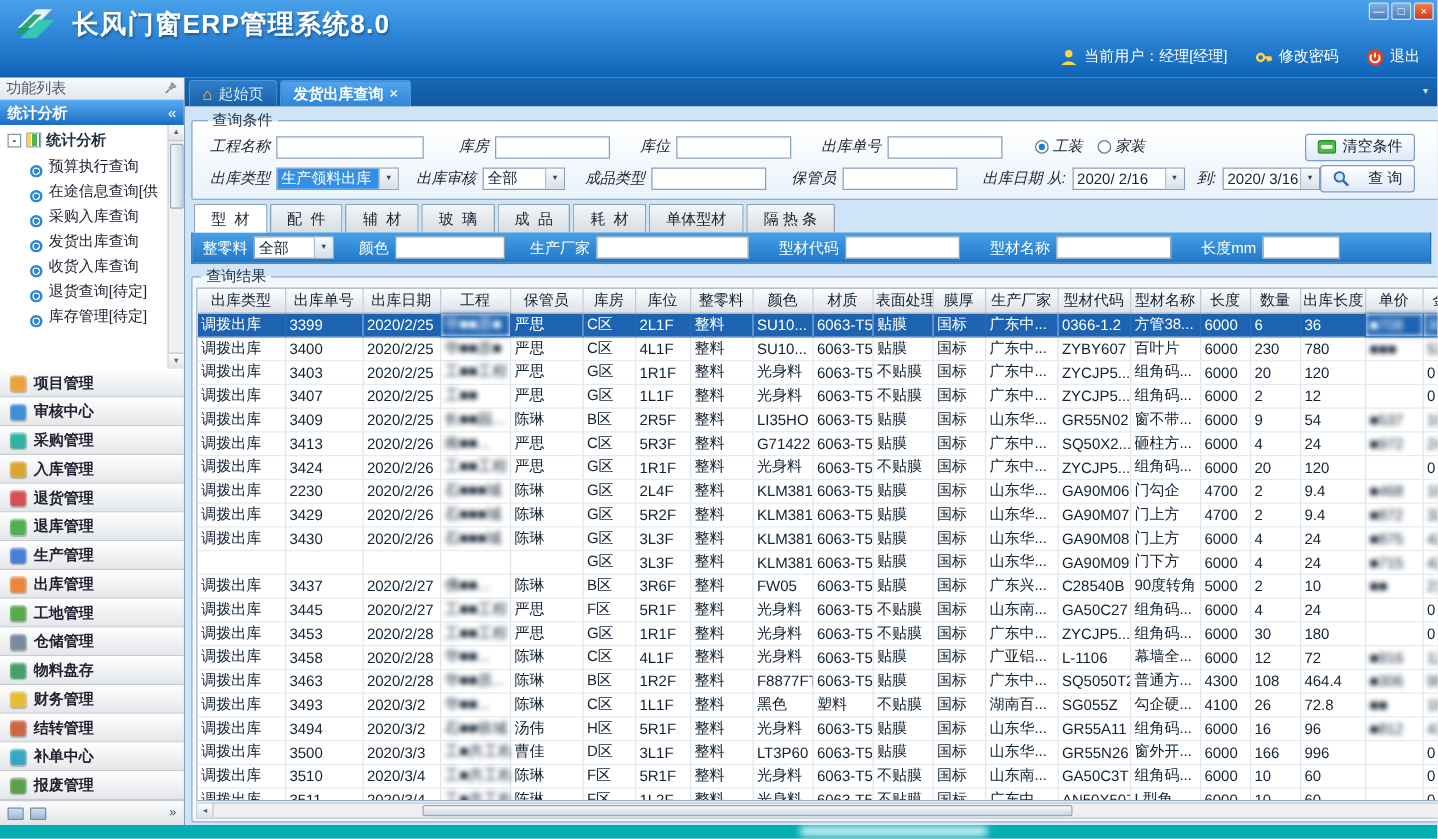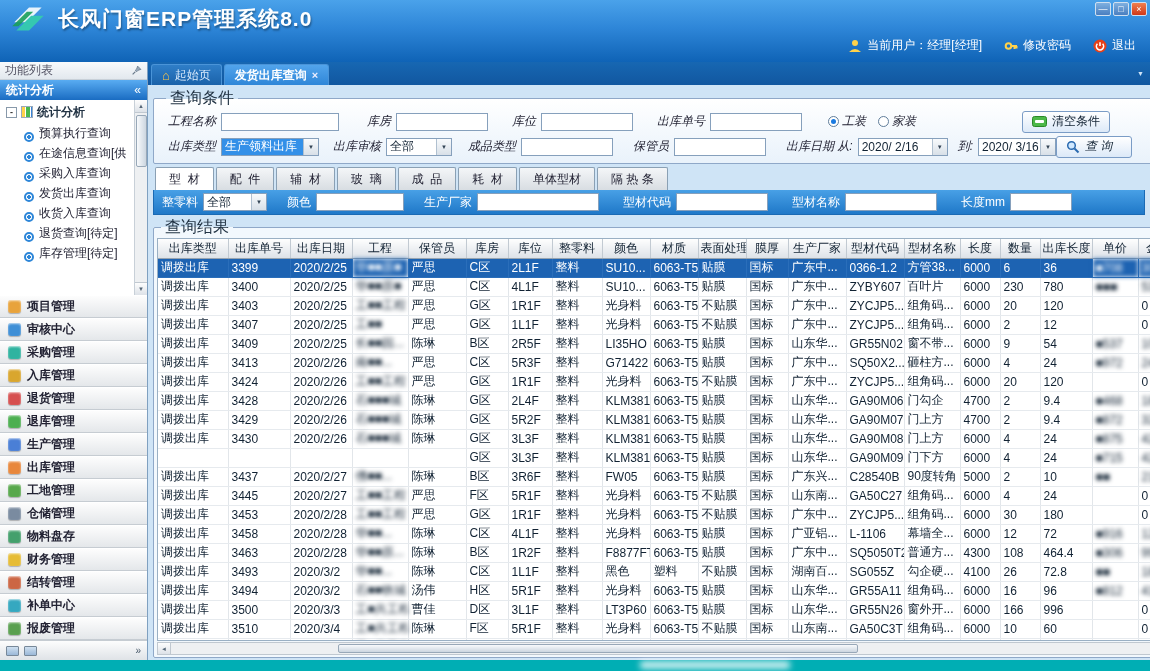--- a/index.html
+++ b/index.html
@@ -48,21 +48,21 @@
 .main {flex:1;display:flex;flex-direction:column;min-width:0;min-height:0;}
 .tabbar {height:23px;background:linear-gradient(#1767b2,#1157a0);display:flex;align-items:flex-end;padding-left:3px;position:relative;flex:0 0 auto;}
 .tab {height:21px;display:flex;align-items:center;gap:5px;padding:0 10px;margin-right:2px;border-radius:3px 3px 0 0;background:linear-gradient(#2f7ec8,#1a62aa);border:1px solid #4a94d8;border-bottom:none;color:#d8eafc;cursor:pointer;white-space:nowrap;}
 .tab.active {background:linear-gradient(#52a4ec,#2f86d8);color:#fff;font-weight:bold;}
 .home-icon {color:#ffc848;font-size:13px;line-height:1;}
 .tab-close {font-size:11px;color:#eef;cursor:pointer;}
 .tab-list-icon {position:absolute;right:6px;top:8px;color:#cfe4f8;font-size:7px;cursor:pointer;}
 
 .content {flex:1;background:#cfe4f6;padding:3px 5px 2px;display:flex;flex-direction:column;min-height:0;}
 fieldset {border:1px solid #8fa8c8;border-radius:2px;}
-legend {font-size:16px;color:#234;padding:0 4px;margin-left:4px;}
+legend {font-size:12px;color:#234;padding:0 4px;margin-left:4px;}
 .query-group {background:linear-gradient(#ffffff,#e9f2fb);padding:0 8px 4px;flex:0 0 auto;}
 .qrow {display:flex;align-items:center;height:25px;white-space:nowrap;}
 .qrow label {color:#223;font-style:italic;}
 .ti {border:1px solid #86a0bc;height:18px;background:#fff;padding:0 3px;font-size:12px;font-family:inherit;color:#123;}
 .combo {display:inline-flex;border:1px solid #86a0bc;height:18px;background:#fff;align-items:stretch;cursor:pointer;}
 .cval {padding:0 3px;display:flex;align-items:center;flex:1;overflow:hidden;white-space:nowrap;color:#123;}
 .cval.hl {background:#3390e8;color:#fff;}
 .carrow {width:15px;background:linear-gradient(#f8fafc,#d8e0e8);border-left:1px solid #b0c0d0;display:flex;align-items:center;justify-content:center;font-size:6px;color:#345;cursor:pointer;flex:0 0 auto;}
 .radio {width:11px;height:11px;border-radius:50%;border:1px solid #607d9a;background:#fff;display:inline-block;position:relative;cursor:pointer;flex:0 0 auto;}
 .radio.on::after {content:"";position:absolute;left:2px;top:2px;width:5px;height:5px;border-radius:50%;background:#1a7ae0;}
@@ -283,21 +283,21 @@
             <label style="margin-left:28px;">库房</label>
             <input class="ti" style="width: 92px; margin-left: 5px;">
             <label style="margin-left:24px;">库位</label>
             <input class="ti" style="width: 92px; margin-left: 5px;">
             <label style="margin-left:24px;">出库单号</label>
             <input class="ti" style="width: 92px; margin-left: 5px;">
             <span class="radio on" style="margin-left:26px;"></span>
             <label style="margin-left:3px;">工装</label>
             <span class="radio" style="margin-left:12px;"></span>
             <label style="margin-left:3px;">家装</label>
-            <button class="btn" style="margin-left:auto;margin-right:64px;">
+            <button class="btn" style="margin-left:auto;margin-right:42px;">
               <svg width="15" height="11" viewBox="0 0 15 11">
                   <rect x="0.5" y="0.5" width="14" height="10" rx="2" fill="#4cb848" stroke="#2a8828"></rect>
                   <rect x="3" y="4" width="9" height="3" rx="1" fill="#fff"></rect>
                 </svg>
               <span>清空条件</span>
             </button>
           </div>
           <div class="qrow">
             <label style="margin-left:6px;">出库类型</label>
             <span class="combo" style="width:98px;margin-left:5px;">
@@ -316,21 +316,21 @@
             <label style="margin-left:20px;">出库日期 从:</label>
             <span class="combo" style="width:90px;margin-left:5px;">
               <span class="cval">2020/ 2/16</span>
               <span class="carrow">▼</span>
             </span>
             <label style="margin-left:10px;">到:</label>
             <span class="combo" style="width:78px;margin-left:5px;">
               <span class="cval">2020/ 3/16</span>
               <span class="carrow">▼</span>
             </span>
-            <button class="btn" style="margin-left:auto;margin-right:42px;width:76px;justify-content:flex-start;font-style:italic;">
+            <button class="btn" style="margin-left:auto;margin-right:42px;width:76px;justify-content:space-between;">
               <svg width="14" height="14" viewBox="0 0 14 14">
                   <circle cx="5.5" cy="5.5" r="3.8" fill="#cfe8ff" stroke="#2a6ab0" stroke-width="1.5"></circle>
                   <path d="M8.5 8.5 L12.5 12.5" stroke="#2a6ab0" stroke-width="2"></path>
                 </svg>
               <span>查 询</span>
             </button>
           </div>
         </fieldset>
 
         <div class="mat-tabs">
@@ -562,21 +562,21 @@
                     <td>ZYCJP5...</td>
                     <td>组角码...</td>
                     <td>6000</td>
                     <td>20</td>
                     <td>120</td>
                     <td></td>
                     <td>0</td>
                   </tr>
                   <tr>
                     <td>调拨出库</td>
-                    <td>3428</td>
+                    <td>2230</td>
                     <td>2020/2/26</td>
                     <td class="blurred">石■■■城</td>
                     <td>陈琳</td>
                     <td>G区</td>
                     <td>2L4F</td>
                     <td>整料</td>
                     <td>KLM3817</td>
                     <td>6063-T5</td>
                     <td>贴膜</td>
                     <td>国标</td>

